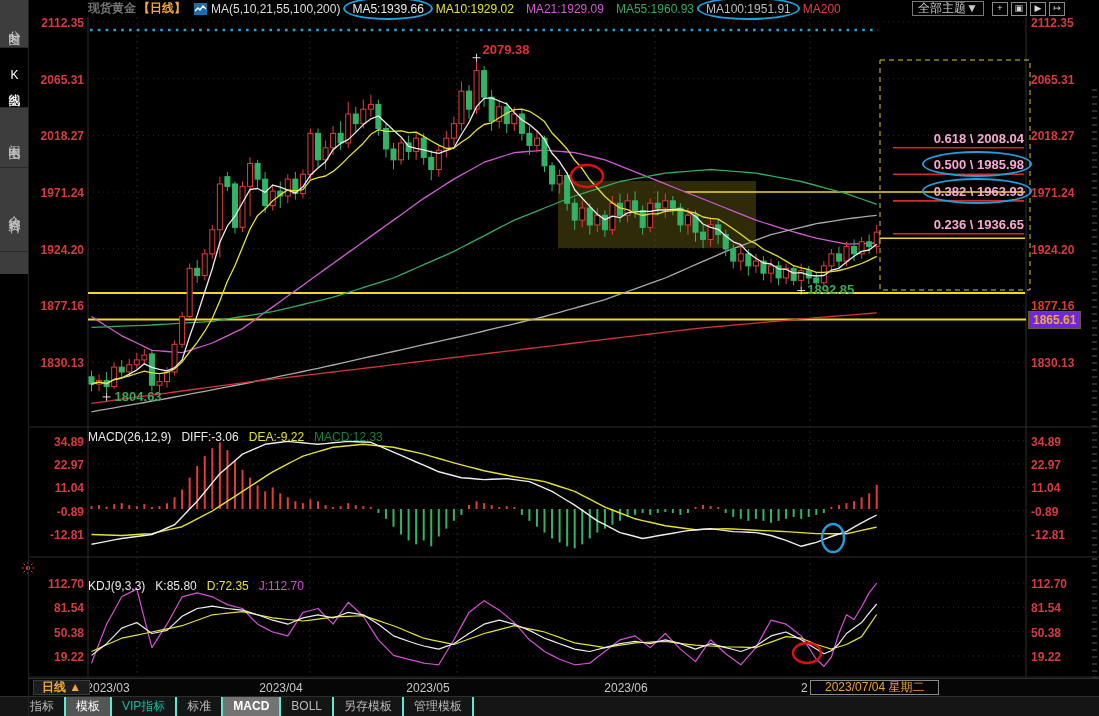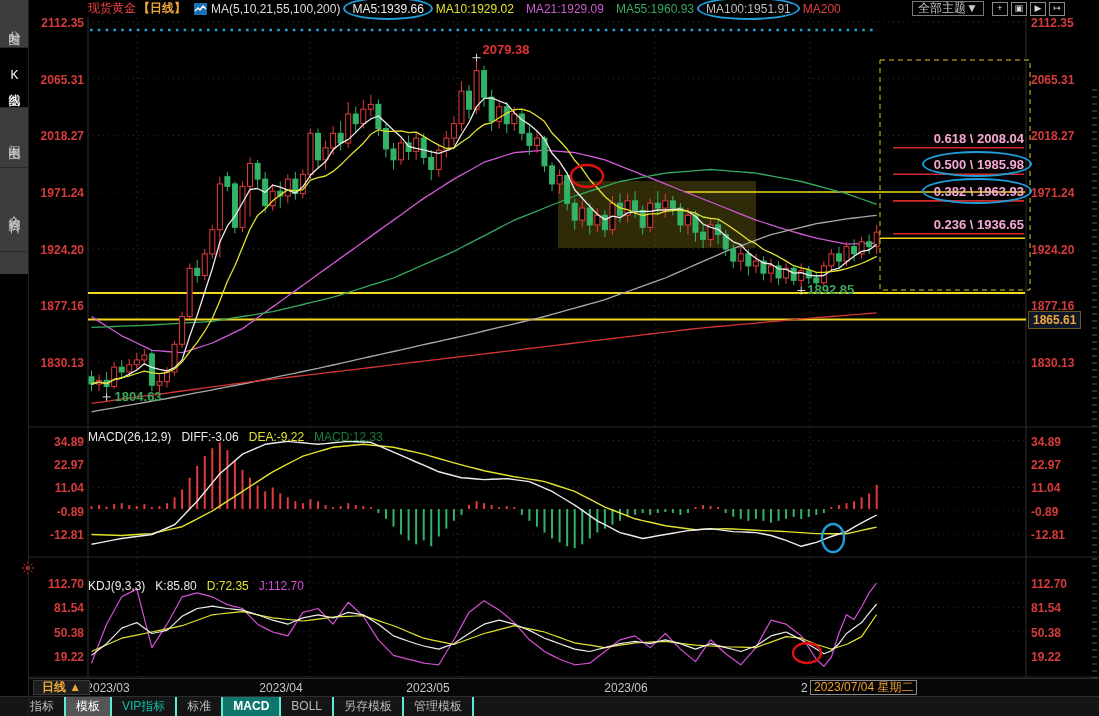--- a/index.html
+++ b/index.html
@@ -8,21 +8,21 @@
   
   #sidebar{position:absolute;left:0;top:0;width:28px;height:274px;background:#3d3d3d;z-index:5;}
   .side-item{writing-mode:vertical-rl;text-orientation:upright;width:28px;display:flex;
        align-items:center;justify-content:center;color:#c4c4c4;font-size:12px;letter-spacing:2px;
        border-bottom:1px solid #2a2a2a;box-sizing:border-box;cursor:pointer;}
   .side-item.active{background:#000;color:#fff;}
   #sidebar-edge{position:absolute;left:28px;top:0;bottom:0;width:1px;background:#222;z-index:4;}
   
   #topbar{position:absolute;left:30px;top:0;right:0;height:17px;display:flex;align-items:center;
        font-size:12px;z-index:6;}
-  #topbar .t-sym{color:#ef4444;font-weight:400;margin-left:58px;}
+  #topbar .t-sym{color:#737373;font-weight:700;margin-left:58px;}
   #topbar .t-tag{color:#f0a83a;font-weight:700;margin-left:2px;}
   #topbar .t-param{color:#dedede;margin-left:4px;}
   .ma-item{margin-left:12px;white-space:nowrap;}
   .circled{position:relative;}
   .circled::before{content:"";position:absolute;left:-9px;right:-9px;top:-5px;bottom:-4px;
        border:2px solid #1f9ed9;border-radius:50%;}
   #theme-btn{margin-left:auto;border:1px solid #787878;color:#c9c9c9;padding:0 5px;height:13px;
        line-height:12px;font-size:12px;cursor:pointer;}
   .win-icon{width:14px;height:12px;border:1px solid #8a8a8a;color:#d8d8d8;font-size:9px;line-height:11px;
        text-align:center;margin-left:3px;cursor:pointer;}
@@ -39,32 +39,32 @@
   .ann-green{color:#3aa85a;font:700 13px "Liberation Sans",sans-serif;}
   .month-label{color:#c8c8c8;font-size:12px;transform:translateX(-50%);}
   #labels{position:absolute;inset:0;pointer-events:none;z-index:3;}
   #chart-svg{position:absolute;left:0;top:0;z-index:1;}
   
   #xaxis-bar{position:absolute;left:29px;right:0;top:678px;height:18px;background:#060606;
        border-top:1px solid #2e2e2e;z-index:2;}
   #period-box{position:absolute;left:4px;top:2px;background:#1d1d1d;border:1px solid #3a3a3a;
        color:#f0a83a;font-weight:700;font-size:12px;padding:0 8px;height:13px;line-height:12px;cursor:pointer;}
   #date-box{position:absolute;left:781px;top:1px;border:1px solid #8a8a8a;background:#050505;
-       color:#f0a030;font-size:12px;padding:0 3px;height:13px;line-height:13px;}
+       color:#f0a030;font-size:12px;padding:0 14px;height:13px;line-height:13px;}
   #partial-lbl{position:absolute;left:772px;top:2px;color:#c8c8c8;font-size:12px;}
   
   #toolbar{position:absolute;left:0;right:0;top:696px;height:20px;background:#151515;
        border-top:1px solid #2e2e2e;display:flex;align-items:stretch;z-index:2;}
   #toolbar .pad{width:20px;}
   .tab{color:#b9b9b9;font-size:12px;line-height:19px;padding:0 10px;border-right:2px solid #5eead4;
        cursor:pointer;}
   .tab:first-of-type{border-left:1px solid #383838;}
   .tab.selected{background:#555;color:#fff;}
   .tab.vip{color:#14b8a6;text-align:right;}
-  .tab.dark{background:#0f766e;color:#fff;font-weight:700;}
+  .tab.dark{background:#737373;color:#fff;font-weight:700;}
 </style>
 </head>
 <body>
 
 <div id="app">
   <div id="sidebar">
       <div class="side-item" style="height: 48px;">分时图</div>
       <div class="side-item active" style="height: 60px;">K线图</div>
       <div class="side-item" style="height: 60px;">闪电图</div>
       <div class="side-item" style="height: 84px;">合约资料</div>
@@ -573,21 +573,21 @@
       <div class="abs axis-label" style="left: 32px; top: 129.4px; width: 52px; text-align: right;">2018.27</div>
       <div class="abs axis-label" style="left: 1031px; top: 129.4px;">2018.27</div>
       <div class="abs axis-label" style="left: 32px; top: 186.088px; width: 52px; text-align: right;">1971.24</div>
       <div class="abs axis-label" style="left: 1031px; top: 186.088px;">1971.24</div>
       <div class="abs axis-label" style="left: 32px; top: 242.788px; width: 52px; text-align: right;">1924.20</div>
       <div class="abs axis-label" style="left: 1031px; top: 242.788px;">1924.20</div>
       <div class="abs axis-label" style="left: 32px; top: 299.488px; width: 52px; text-align: right;">1877.16</div>
       <div class="abs axis-label" style="left: 1031px; top: 299.488px;">1877.16</div>
       <div class="abs axis-label" style="left: 32px; top: 356.176px; width: 52px; text-align: right;">1830.13</div>
       <div class="abs axis-label" style="left: 1031px; top: 356.176px;">1830.13</div>
-      <div class="abs axis-label" style="left: 1028px; top: 311.41px; padding: 1px 4px; color: rgb(240, 168, 58); background: #0f172a; border: 1px solid rgb(107, 90, 20);">1865.61</div>
+      <div class="abs axis-label" style="left: 1028px; top: 311.41px; padding: 1px 4px; color: rgb(240, 168, 58); background: #6d28d9; border: 1px solid rgb(107, 90, 20);">1865.61</div>
       <div class="abs axis-label" style="left: 32px; top: 434.6px; width: 52px; text-align: right;">34.89</div>
       <div class="abs axis-label" style="left: 1031px; top: 434.6px;">34.89</div>
       <div class="abs axis-label" style="left: 32px; top: 457.981px; width: 52px; text-align: right;">22.97</div>
       <div class="abs axis-label" style="left: 1031px; top: 457.981px;">22.97</div>
       <div class="abs axis-label" style="left: 32px; top: 481.382px; width: 52px; text-align: right;">11.04</div>
       <div class="abs axis-label" style="left: 1031px; top: 481.382px;">11.04</div>
       <div class="abs axis-label" style="left: 32px; top: 504.782px; width: 52px; text-align: right;">-0.89</div>
       <div class="abs axis-label" style="left: 1031px; top: 504.782px;">-0.89</div>
       <div class="abs axis-label" style="left: 32px; top: 528.164px; width: 52px; text-align: right;">-12.81</div>
       <div class="abs axis-label" style="left: 1031px; top: 528.164px;">-12.81</div>

